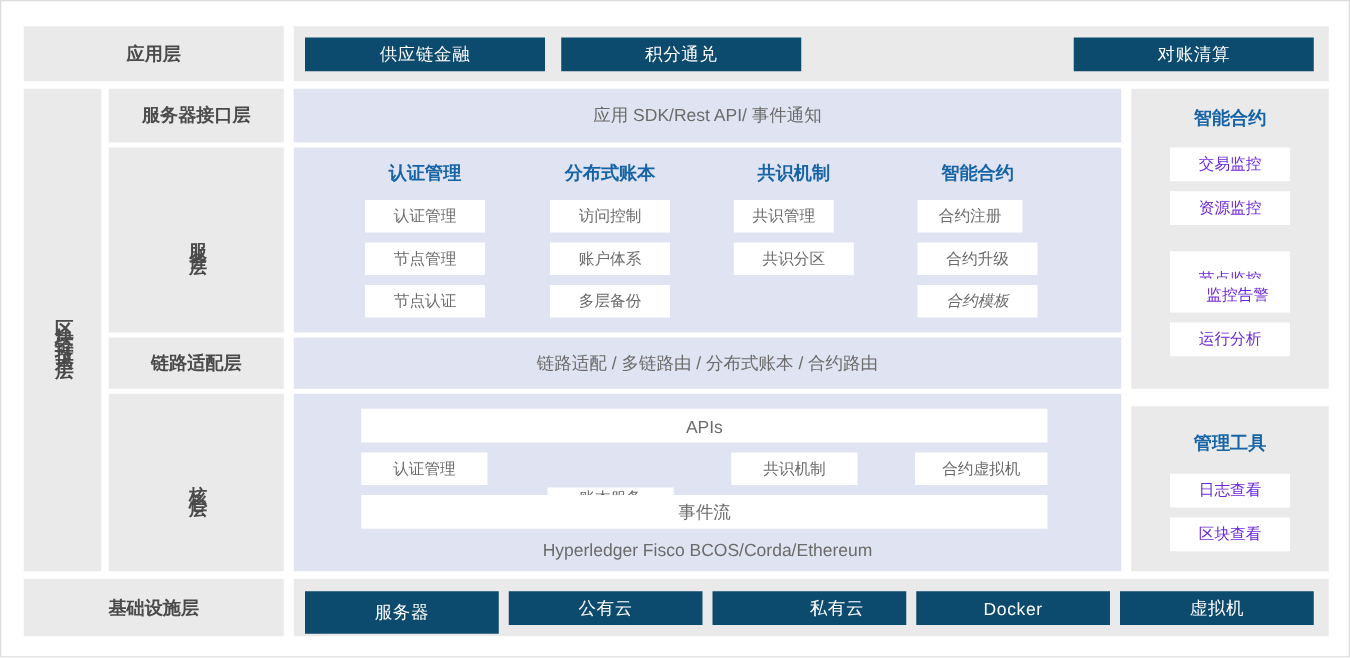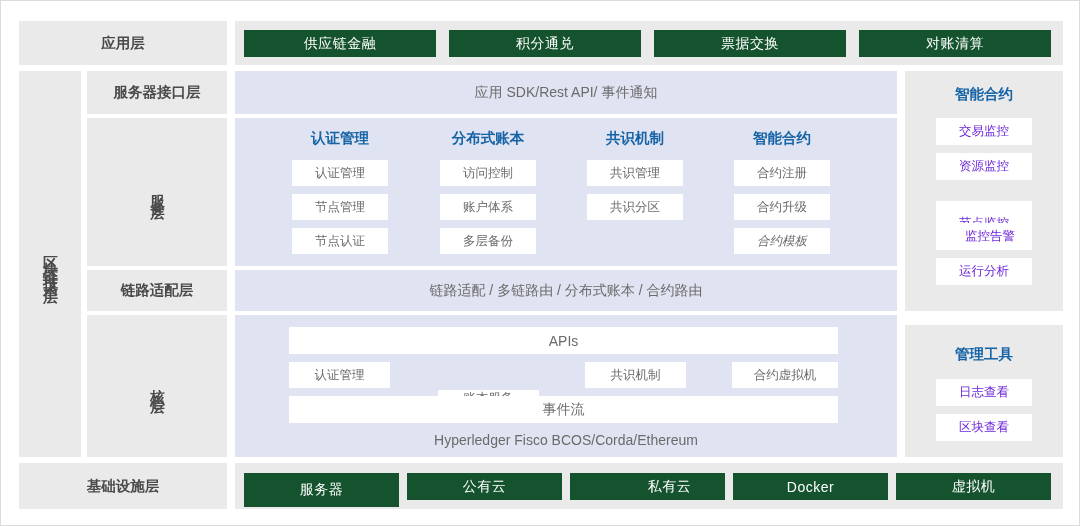--- a/index.html
+++ b/index.html
@@ -12,21 +12,21 @@
     position: relative;
     width: 1080px; height: 526px;
     background: #ffffff;
     border: 1px solid #dcdcdc;
     overflow: hidden;
   }
 
   
   .gray   { position: absolute; background: #eaeaea; }
   .lav    { position: absolute; background: #e0e3f1; }
-  .blue   { position: absolute; background: #14532d; color: #ffffff;
+  .blue   { position: absolute; background: #0c4a6e; color: #ffffff;
             display: flex; align-items: center; justify-content: center;
             font-size: 14px; font-weight: 400; letter-spacing: .5px; }
   .white  { position: absolute; background: #ffffff; color: #6b6b6b;
             display: flex; align-items: center; justify-content: center;
             font-size: 12.5px; }
   .clabel { position: absolute; display: flex; align-items: center;
             justify-content: center; color: #4a4a4a; font-size: 14.5px;
             font-weight: bold; }
   .bandtxt{ position: absolute; display: flex; align-items: center;
             justify-content: center; color: #6b6b6b; font-size: 14px; }
@@ -55,21 +55,20 @@
 
 <div id="diagram">
 
   <div class="gray" style="left:18px; top:20px; width:208px; height:44px;"></div>
   <div class="clabel" style="left:18px; top:20px; width:208px; height:44px;">应用层</div>
 
   <div class="gray" style="left:234px; top:20px; width:828px; height:44px;"></div>
 
   <div class="blue" style="left:243px; top:29px; width:192px; height:27px;">供应链金融</div>
   <div class="blue" style="left:448px; top:29px; width:192px; height:27px;">积分通兑</div>
-  <div class="blue" style="left:653px; top:29px; width:192px; height:27px;">票据交换</div>
   <div class="blue" style="left:858px; top:29px; width:192px; height:27px;">对账清算</div>
 
   <div class="gray" style="left:18px; top:70px; width:62px; height:386px;"></div>
   <div class="vert" style="left:18px; top:70px; width:62px; height:386px;">区块链技术层</div>
 
   <div class="gray" style="left:86px; top:70px; width:140px; height:43px;"></div>
   <div class="clabel" style="left:86px; top:70px; width:140px; height:43px;">服务器接口层</div>
 
   <div class="lav" style="left:234px; top:70px; width:662px; height:43px;"></div>
   <div class="bandtxt" style="left:234px; top:70px; width:662px; height:43px;">应用 SDK/Rest API/ 事件通知</div>
@@ -85,24 +84,24 @@
   <div class="grouphd" style="left:733px; top:126px; width:96px; height:22px;">智能合约</div>
 
   <div class="white" style="left:291px; top:159px; width:96px; height:26px;">认证管理</div>
   <div class="white" style="left:291px; top:193px; width:96px; height:26px;">节点管理</div>
   <div class="white" style="left:291px; top:227px; width:96px; height:26px;">节点认证</div>
 
   <div class="white" style="left:439px; top:159px; width:96px; height:26px;">访问控制</div>
   <div class="white" style="left:439px; top:193px; width:96px; height:26px;">账户体系</div>
   <div class="white" style="left:439px; top:227px; width:96px; height:26px;">多层备份</div>
 
-  <div class="white" style="left:586px; top:159px; width:96px; height:26px;font-family:Liberation Serif, serif;">共识管理</div>
+  <div class="white" style="left:586px; top:159px; width:80px; height:26px;font-family:Liberation Serif, serif;">共识管理</div>
   <div class="white" style="left:586px; top:193px; width:96px; height:26px;">共识分区</div>
 
-  <div class="white" style="left:733px; top:159px; width:96px; height:26px;">合约注册</div>
+  <div class="white" style="left:733px; top:159px; width:84px; height:26px;">合约注册</div>
   <div class="white" style="left:733px; top:193px; width:96px; height:26px;">合约升级</div>
   <div class="white" style="left:733px; top:227px; width:96px; height:26px;font-style:italic;">合约模板</div>
 
   <div class="gray" style="left:86px; top:269px; width:140px; height:41px;"></div>
   <div class="clabel" style="left:86px; top:269px; width:140px; height:41px;">链路适配层</div>
 
   <div class="lav" style="left:234px; top:269px; width:662px; height:41px;"></div>
   <div class="bandtxt" style="left:234px; top:269px; width:662px; height:41px;">链路适配 / 多链路由 / 分布式账本 / 合约路由</div>
 
   <div class="gray" style="left:86px; top:314px; width:140px; height:142px;"></div>

